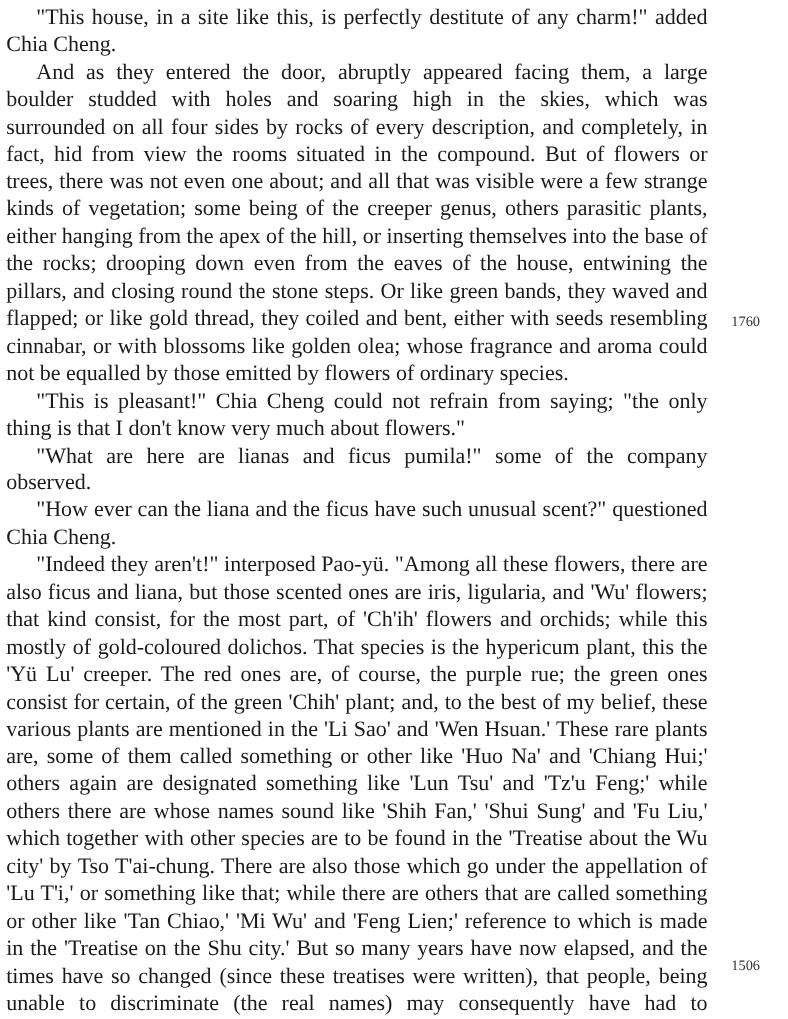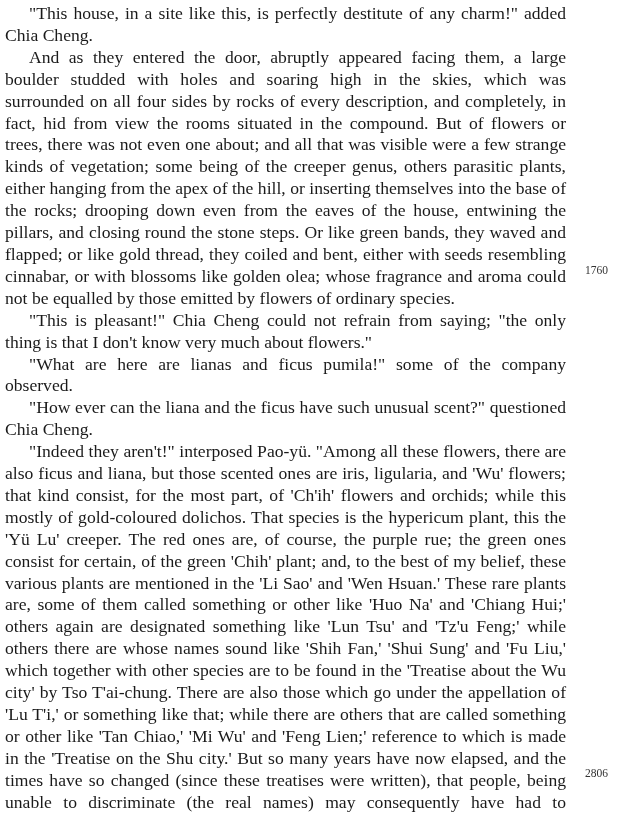--- a/index.html
+++ b/index.html
@@ -43,14 +43,14 @@
 <div class="page">
   <p class="para">"This house, in a site like this, is perfectly destitute of any charm!" added Chia Cheng.</p>
   <p class="para">And as they entered the door, abruptly appeared facing them, a large boulder studded with holes and soaring high in the skies, which was surrounded on all four sides by rocks of every description, and completely, in fact, hid from view the rooms situated in the compound. But of flowers or trees, there was not even one about; and all that was visible were a few strange kinds of vegetation; some being of the creeper genus, others parasitic plants, either hanging from the apex of the hill, or inserting themselves into the base of the rocks; drooping down even from the eaves of the house, entwining the pillars, and closing round the stone steps. Or like green bands, they waved and flapped; or like gold thread, they coiled and bent, either with seeds resembling cinnabar, or with blossoms like golden olea; whose fragrance and aroma could not be equalled by those emitted by flowers of ordinary species.</p>
   <p class="para">"This is pleasant!" Chia Cheng could not refrain from saying; "the only thing is that I don't know very much about flowers."</p>
   <p class="para">"What are here are lianas and ficus pumila!" some of the company observed.</p>
   <p class="para">"How ever can the liana and the ficus have such unusual scent?" questioned Chia Cheng.</p>
   <p class="para">"Indeed they aren't!" interposed Pao-yü. "Among all these flowers, there are also ficus and liana, but those scented ones are iris, ligularia, and 'Wu' flowers; that kind consist, for the most part, of 'Ch'ih' flowers and orchids; while this mostly of gold-coloured dolichos. That species is the hypericum plant, this the 'Yü Lu' creeper. The red ones are, of course, the purple rue; the green ones consist for certain, of the green 'Chih' plant; and, to the best of my belief, these various plants are mentioned in the 'Li Sao' and 'Wen Hsuan.' These rare plants are, some of them called something or other like 'Huo Na' and 'Chiang Hui;' others again are designated something like 'Lun Tsu' and 'Tz'u Feng;' while others there are whose names sound like 'Shih Fan,' 'Shui Sung' and 'Fu Liu,' which together with other species are to be found in the 'Treatise about the Wu city' by Tso T'ai-chung. There are also those which go under the appellation of 'Lu T'i,' or something like that; while there are others that are called something or other like 'Tan Chiao,' 'Mi Wu' and 'Feng Lien;' reference to which is made in the 'Treatise on the Shu city.' But so many years have now elapsed, and the times have so changed (since these treatises were written), that people, being unable to discriminate (the real names) may consequently have had to appropriate in every case such names as suited the external aspect, so that they may, it is quite possible, have gradually come to be called by wrong designations."</p>
 
 </div>
 
-<span class="line-number" style="top: 264px;">1760</span>
-<span class="line-number" style="top: 767px;">2806</span>
+<span class="line-number" style="top: 252px;">1760</span>
+<span class="line-number" style="top: 767px;">1506</span>
 
 </body></html>

